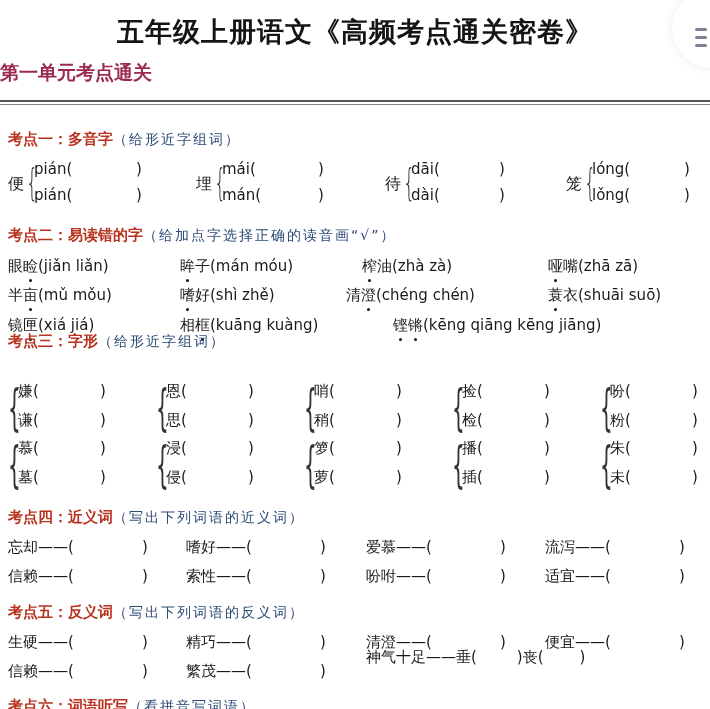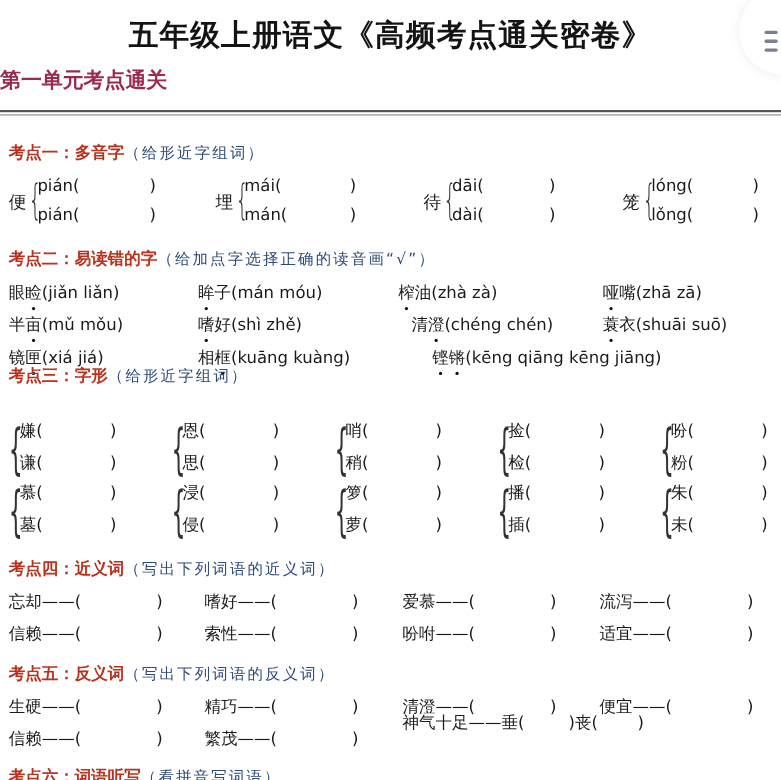--- a/index.html
+++ b/index.html
@@ -92,21 +92,21 @@
   <span class="red">考点二：易读错的字</span><span class="blue">（给加点字选择正确的读音画“√”）</span>
 </div>
 
 <div class="item" style="left:8px;top:257px"><span class="dotc">眼</span><span class="dotc dot">睑</span><span>(jiǎn   liǎn)</span></div>
 <div class="item" style="left:180px;top:257px"><span class="dotc dot">眸</span><span class="dotc">子</span><span>(mán   móu)</span></div>
 <div class="item" style="left:362px;top:257px"><span class="dotc dot">榨</span><span class="dotc">油</span><span>(zhà   zà)</span></div>
 <div class="item" style="left:548px;top:257px"><span class="dotc dot">哑</span><span class="dotc">嘴</span><span>(zhā   zā)</span></div>
 
 <div class="item" style="left:8px;top:286px"><span class="dotc">半</span><span class="dotc dot">亩</span><span>(mǔ   mǒu)</span></div>
 <div class="item" style="left:180px;top:286px"><span class="dotc dot">嗜</span><span class="dotc">好</span><span>(shì   zhě)</span></div>
-<div class="item" style="left:374px;top:286px"><span class="dotc">清</span><span class="dotc dot">澄</span><span>(chéng   chén)</span></div>
+<div class="item" style="left:346px;top:286px"><span class="dotc">清</span><span class="dotc dot">澄</span><span>(chéng   chén)</span></div>
 <div class="item" style="left:548px;top:286px"><span class="dotc dot">蓑</span><span class="dotc">衣</span><span>(shuāi   suō)</span></div>
 
 <div class="item" style="left:8px;top:316px"><span class="dotc">镜</span><span class="dotc dot">匣</span><span>(xiá   jiá)</span></div>
 <div class="item" style="left:180px;top:316px"><span class="dotc">相</span><span class="dotc dot">框</span><span>(kuāng   kuàng)</span></div>
 <div class="item" style="left:393px;top:316px"><span class="dotc dot">铿</span><span class="dotc dot">锵</span><span>(kēng qiāng   kēng jiāng)</span></div>
 
 <div class="sec-h" style="top:332px">
   <span class="red">考点三：字形</span><span class="blue">（给形近字组词）</span>
 </div>
 

